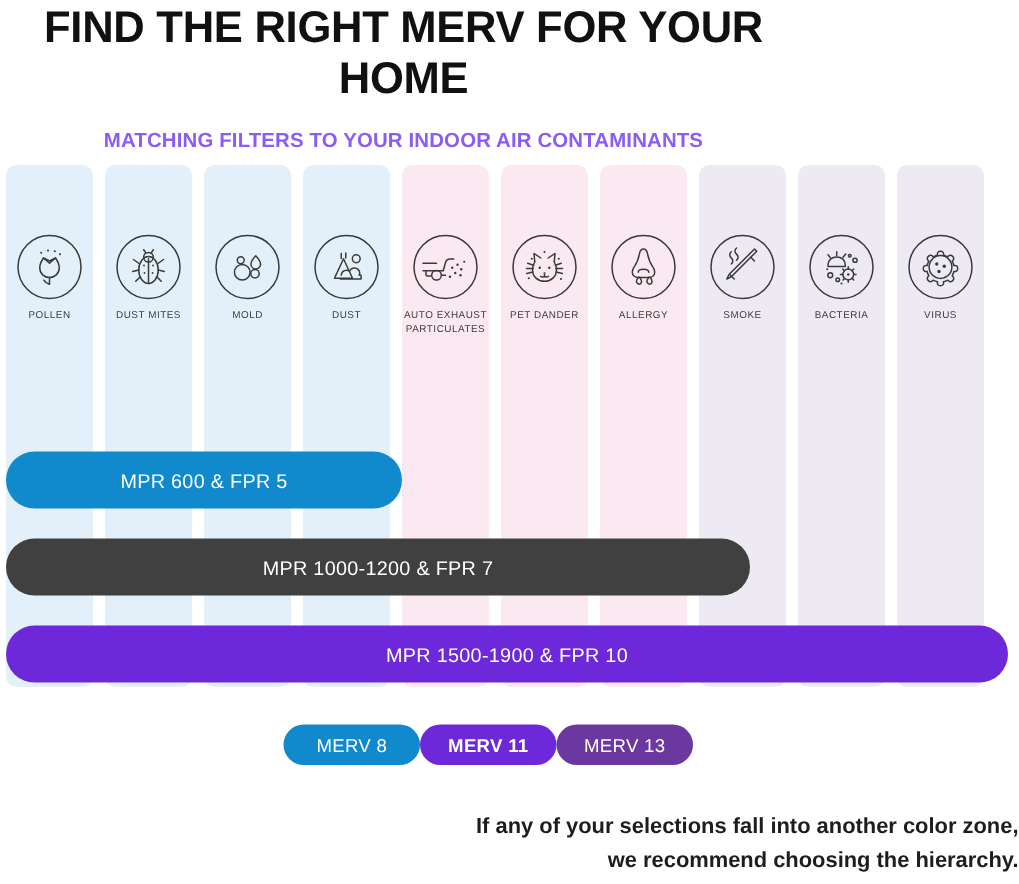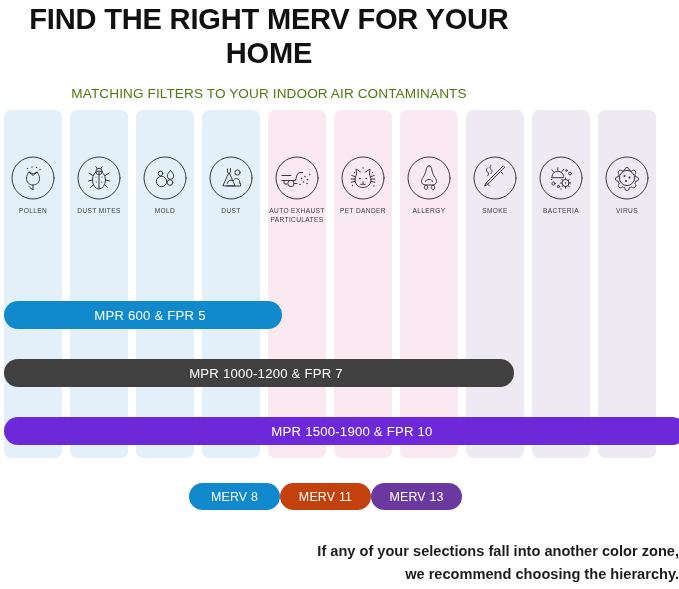--- a/index.html
+++ b/index.html
@@ -31,23 +31,23 @@
     font-weight: 700;
     letter-spacing: -0.2px;
     color: #111111;
     margin-top: 2px;
     line-height: 34px;
     transform: scaleX(0.985);
   }
   .subtitle {
     text-align: center;
     font-size: 13.6px;
-    font-weight: 400;
+    font-weight: 700;
     letter-spacing: 0.1px;
-    color: #4d7c0f;
+    color: #8b5cf6;
     margin-top: 15px;
     line-height: 17px;
   }
 
   
   .columns {
     position: absolute;
     left: 4px;
     top: 110px;
     width: 672px;
@@ -89,30 +89,29 @@
     font-weight: 400;
     letter-spacing: 0.35px;
     line-height: 9px;
     color: #3d3d3d;
     white-space: pre-line;
   }
 
   
   .pill {
     position: absolute;
-    height: 28px;
+    height: 38px;
     border-radius: 19px;
     display: flex;
     align-items: center;
     justify-content: center;
     color: #ffffff;
     font-size: 13.2px;
     font-weight: 400;
     letter-spacing: 0.2px;
-    padding-left: 14px;
   }
   .pill-blue {
     left: 4px;
     top: 301px;
     width: 264px;
     background: #1089cd;
   }
   .pill-pink {
     left: 4px;
     top: 359px;
@@ -139,21 +138,21 @@
     border-radius: 13.5px;
     display: flex;
     align-items: center;
     justify-content: center;
     color: #ffffff;
     font-size: 12.4px;
     font-weight: 400;
     letter-spacing: 0.2px;
   }
   .badge-blue   { background: #1089cd; }
-  .badge-pink   { background: #c2410c; }
+  .badge-pink   { background: #6d28d9; font-weight: bold; }
   .badge-purple { background: #6b389f; }
 
   
   .footnote {
     position: absolute;
     left: 0;
     top: 540px;
     width: 679px;
     text-align: right;
     font-size: 14.6px;

